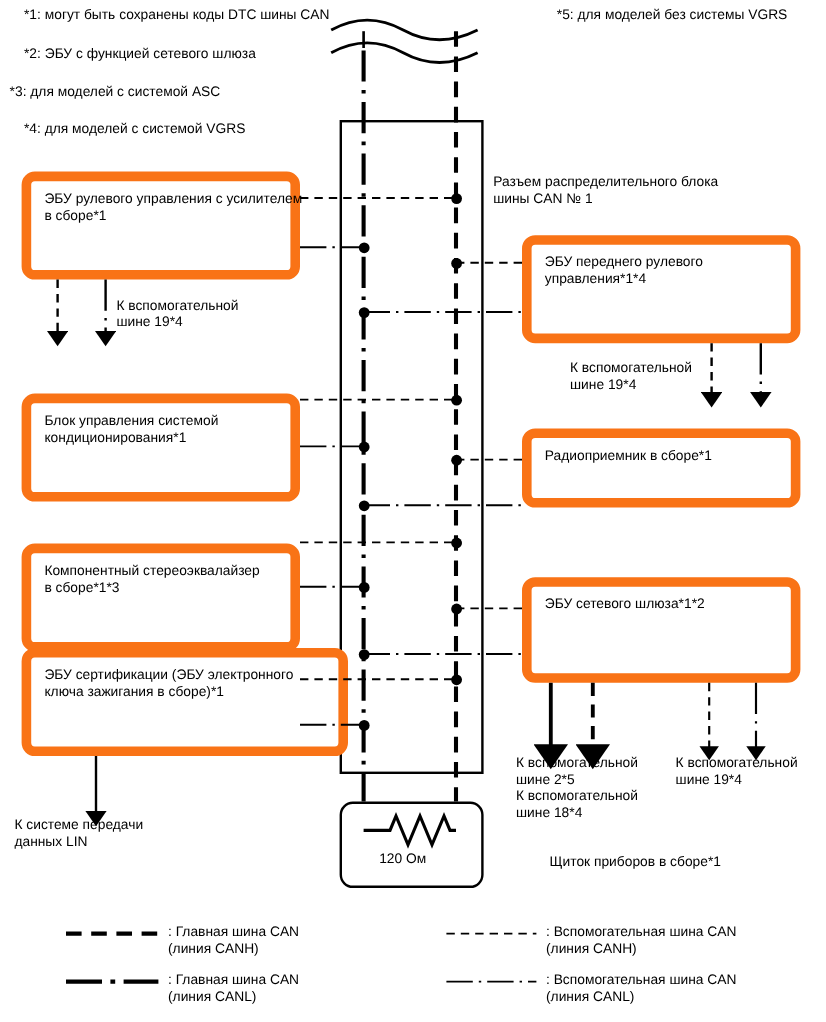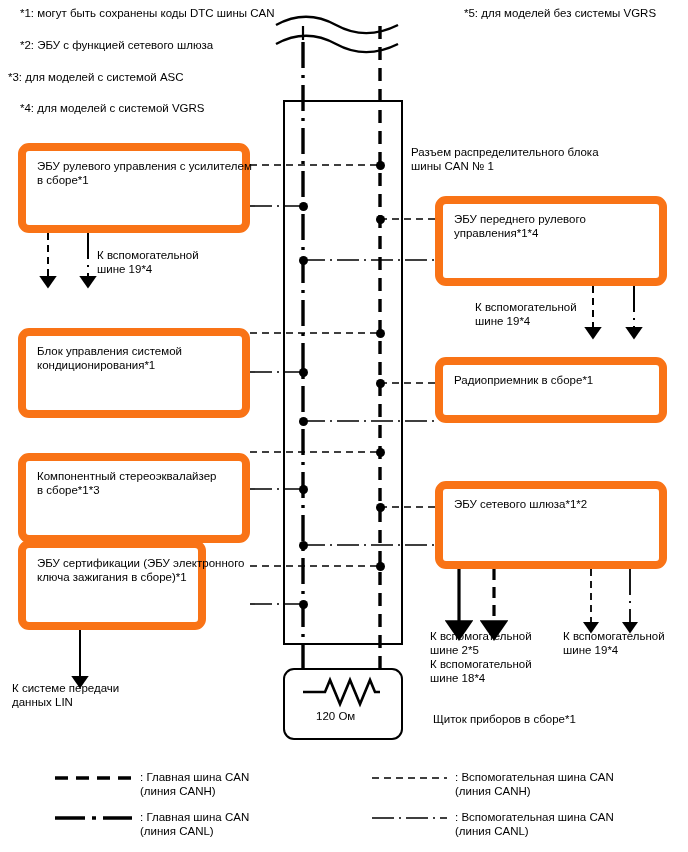--- a/index.html
+++ b/index.html
@@ -42,21 +42,21 @@
 <div class="ecu" style="left:18px;top:307px;width:232px;height:90px;margin-top:21px;">
   <div class="t">Блок управления системой
 кондиционирования*1</div>
 </div>
 
 <div class="ecu" style="left:18px;top:425px;width:232px;height:90px;margin-top:28px;">
   <div class="t">Компонентный стереоэквалайзер
 в сборе*1*3</div>
 </div>
 
-<div class="ecu" style="left:18px;top:540px;width:188px;height:90px;">
+<div class="ecu" style="left:18px;top:540px;width:272px;height:90px;">
   <div class="t">ЭБУ сертификации (ЭБУ электронного
 ключа зажигания в сборе)*1</div>
 </div>
 
 <div class="ecu" style="left:435px;top:196px;width:232px;height:90px;">
   <div class="t">ЭБУ переднего рулевого
 управления*1*4</div>
 </div>
 
 <div class="ecu" style="left:435px;top:357px;width:232px;height:66px;text-decoration:underline;">
@@ -215,21 +215,21 @@
 шине 18*4</div>
 
 <div class="abs boxlabel" style="left:563px;top:629px;">К вспомогательной
 шине 19*4</div>
 
 <div class="abs boxlabel" style="left:12px;top:681px;">К системе передачи
 данных LIN</div>
 
 <div class="abs boxlabel" style="left:316px;top:709px;">120 Ом</div>
 
-<div class="abs boxlabel" style="left:409px;top:712px;padding-left:24px;">Щиток приборов в сборе*1</div>
+<div class="abs boxlabel" style="left:434px;top:712px;padding-left:24px;">Щиток приборов в сборе*1</div>
 
 <svg class="ov" viewBox="0 0 688 852">
 
   <g fill="none" stroke="#000" stroke-width="3.4" stroke-dasharray="13 8">
     <line x1="55" y1="778" x2="132" y2="778"></line>
   </g>
 
   <g fill="none" stroke="#000" stroke-width="3.4" stroke-dasharray="30 7 4 7">
     <line x1="55" y1="818" x2="132" y2="818"></line>
   </g>

